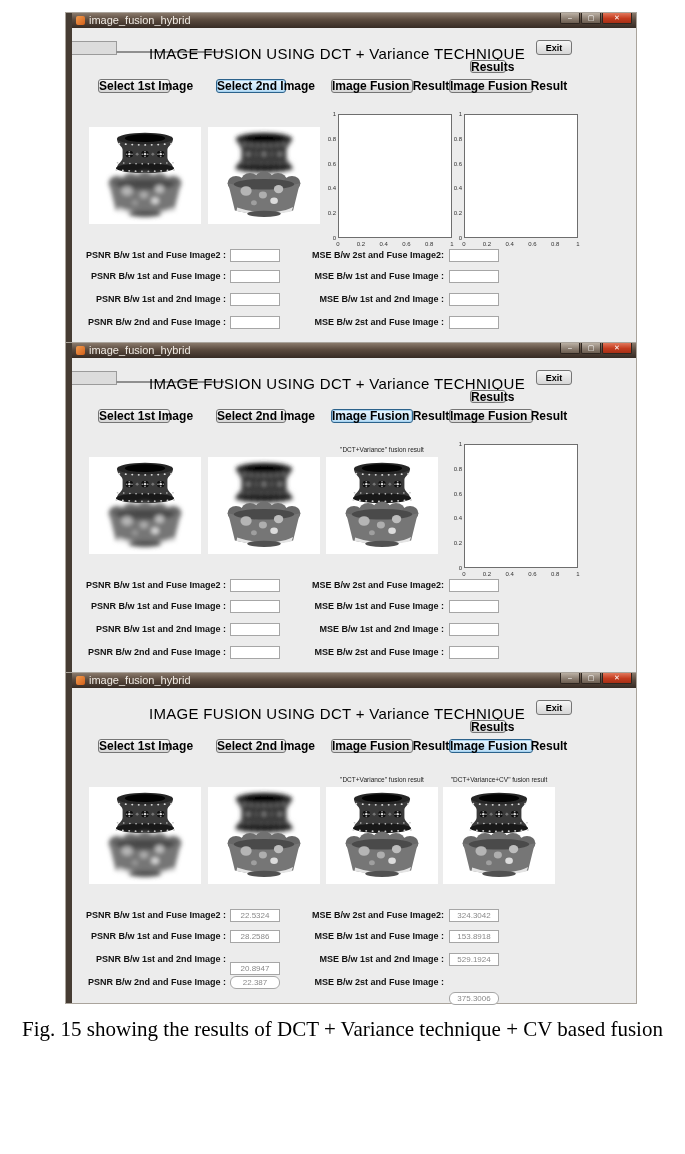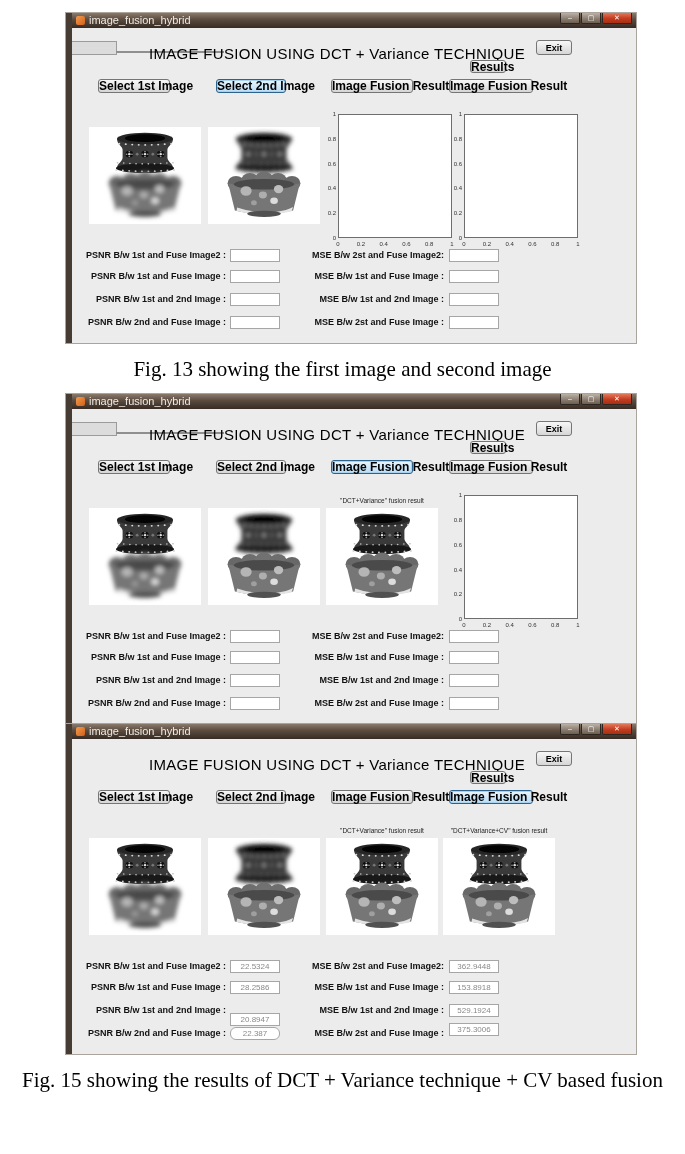--- a/index.html
+++ b/index.html
@@ -265,21 +265,20 @@
         <div class="frow-label" style="left: 220px; width: 152px; top: 221px;">MSE B/w 2st and Fuse Image2:</div>
         <div class="frow-field" style="left: 377px; top: 221px;"></div>
         <div class="frow-label" style="left: 220px; width: 152px; top: 242px;">MSE B/w 1st and Fuse Image :</div>
         <div class="frow-field" style="left: 377px; top: 242px;"></div>
         <div class="frow-label" style="left: 220px; width: 152px; top: 265px;">MSE B/w 1st and 2nd Image :</div>
         <div class="frow-field" style="left: 377px; top: 265px;"></div>
         <div class="frow-label" style="left: 220px; width: 152px; top: 288px;">MSE B/w 2st and Fuse Image :</div>
         <div class="frow-field" style="left: 377px; top: 288px;"></div>
       </div>
     </div>
-  <p class="caption">Fig. 13 showing the first image and second image</p>
   <div class="win-host">
       <div class="titlebar">
         <span class="tb-icon"></span>
         <span class="tb-title">image_fusion_hybrid</span>
         <span class="tb-controls">
           <span class="tb-btn">–</span>
           <span class="tb-btn">▢</span>
           <span class="tb-btn tb-close">✕</span>
         </span>
       </div>
@@ -895,23 +894,23 @@
         <div class="panel-title" style="left: 362px; width: 130px;">"DCT+Variance+CV" fusion result</div>
         <div class="frow-label" style="left: 2px; width: 152px; top: 221px;">PSNR B/w 1st and Fuse Image2 :</div>
         <div class="frow-field" style="left: 158px; top: 221px;">22.5324</div>
         <div class="frow-label" style="left: 2px; width: 152px; top: 242px;">PSNR B/w 1st and Fuse Image :</div>
         <div class="frow-field" style="left: 158px; top: 242px;">28.2586</div>
         <div class="frow-label" style="left: 2px; width: 152px; top: 265px;">PSNR B/w 1st and 2nd Image :</div>
         <div class="frow-field" style="left: 158px; top: 274px;">20.8947</div>
         <div class="frow-label" style="left: 2px; width: 152px; top: 288px;">PSNR B/w 2nd and Fuse Image :</div>
         <div class="frow-field" style="left: 158px; top: 288px; border-radius: 6px;">22.387</div>
         <div class="frow-label" style="left: 220px; width: 152px; top: 221px;">MSE B/w 2st and Fuse Image2:</div>
-        <div class="frow-field" style="left: 377px; top: 221px;">362.9448</div>
+        <div class="frow-field" style="left: 377px; top: 221px;">324.3042</div>
         <div class="frow-label" style="left: 220px; width: 152px; top: 242px;">MSE B/w 1st and Fuse Image :</div>
         <div class="frow-field" style="left: 377px; top: 242px;">153.8918</div>
         <div class="frow-label" style="left: 220px; width: 152px; top: 265px;">MSE B/w 1st and 2nd Image :</div>
         <div class="frow-field" style="left: 377px; top: 265px;">529.1924</div>
         <div class="frow-label" style="left: 220px; width: 152px; top: 288px;">MSE B/w 2st and Fuse Image :</div>
-        <div class="frow-field" style="left: 377px; top: 284px;">375.3006</div>
+        <div class="frow-field" style="left: 377px; top: 304px; border-radius: 6px;">375.3006</div>
       </div>
     </div>
   <p class="caption">Fig. 15 showing the results of DCT + Variance technique + CV based fusion</p>
 </div>
 
 </body></html>

